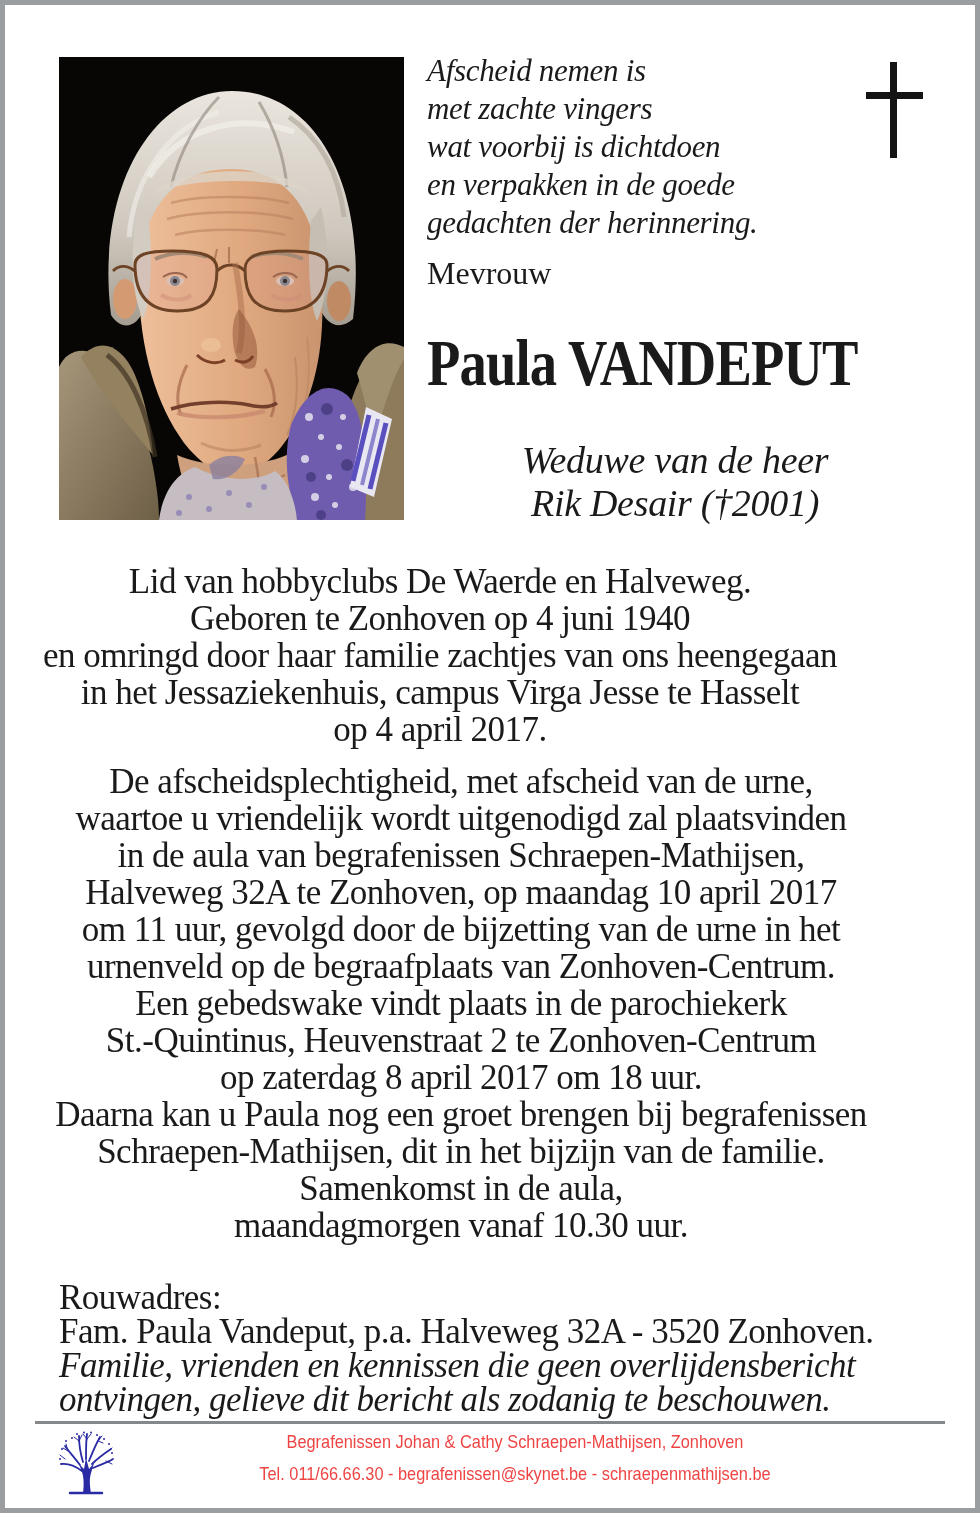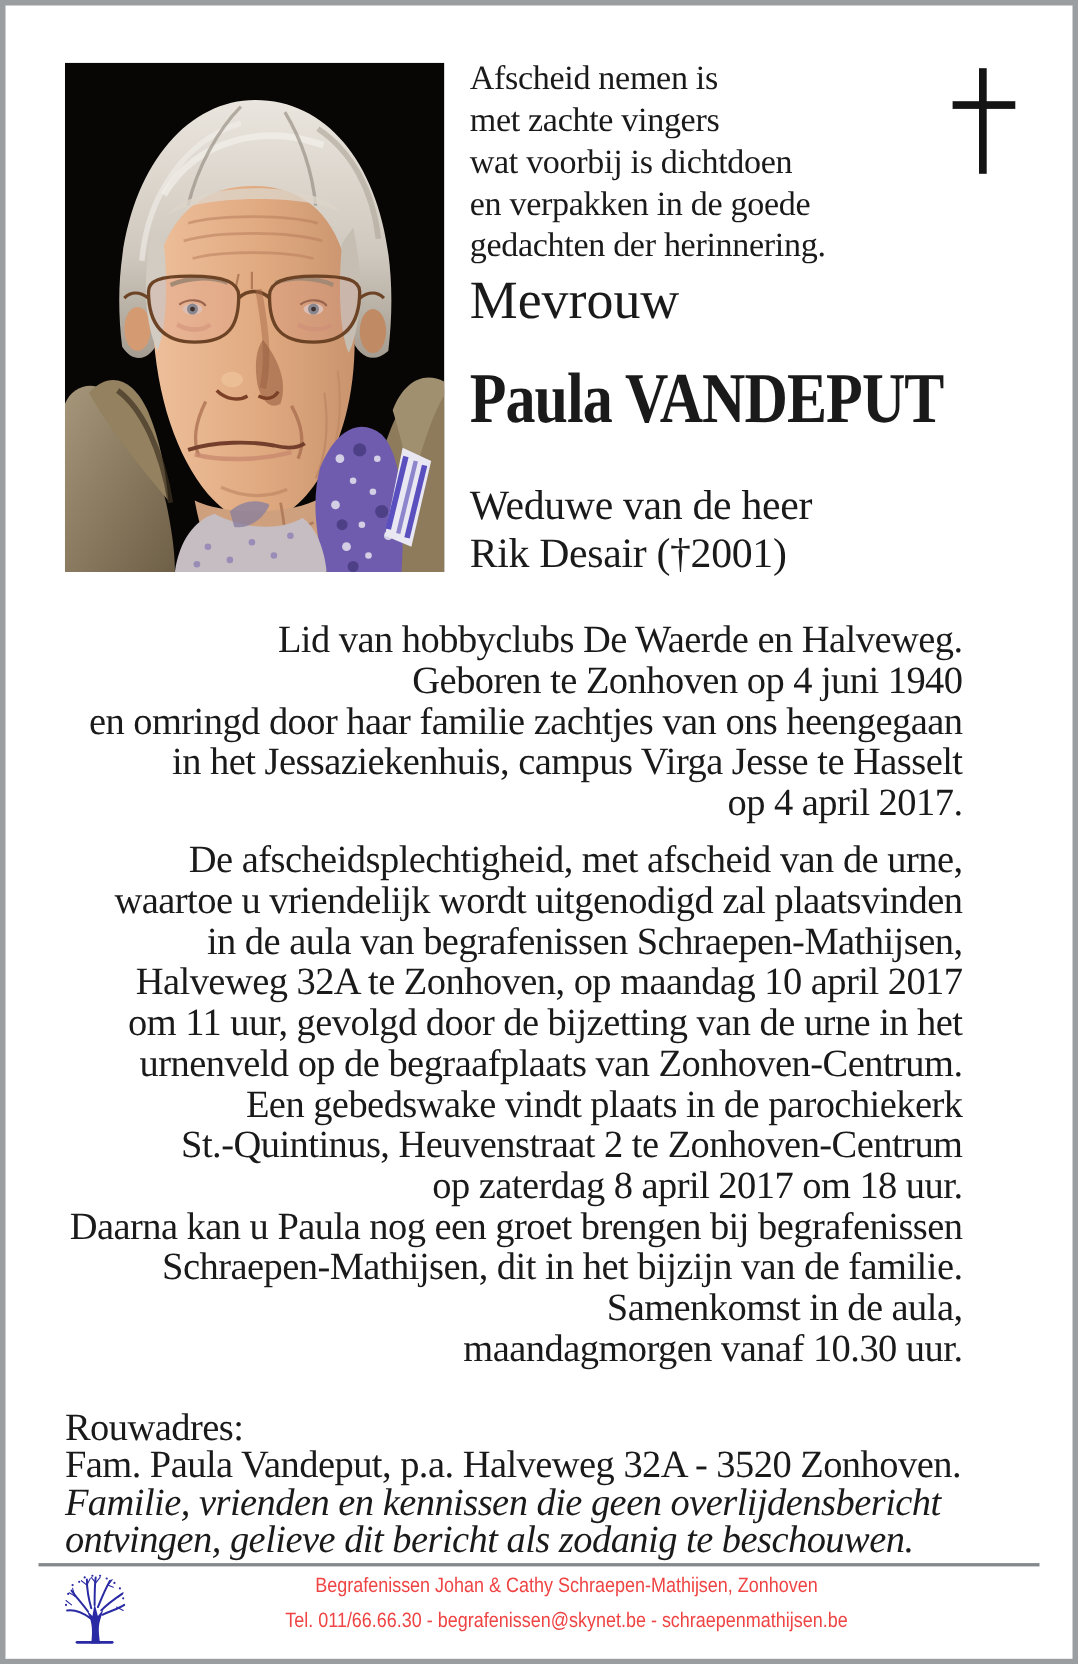--- a/index.html
+++ b/index.html
@@ -6,31 +6,31 @@
   body{
     width:980px;height:1513px;position:relative;
     background:#9b9ea1;
     font-family:"Liberation Serif",serif;color:#1a1a1a;
     overflow:hidden;
   }
   .card{position:absolute;left:5px;top:5px;width:970px;height:1503px;background:#ffffff;}
   .abs{position:absolute;}
   .photo{left:54px;top:52px;width:345px;height:463px;}
   .photo svg{display:block;width:100%;height:100%;}
-  .poem{left:422px;top:47px;font-size:31px;line-height:38px;letter-spacing:-0.3px;}
-  .salutation{left:422px;top:246px;font-size:49px;line-height:44px;}
+  .poem{left:422px;top:47px;font-style:italic;font-size:31px;line-height:38px;letter-spacing:-0.3px;}
+  .salutation{left:422px;top:246px;font-size:32px;line-height:44px;}
   .name{
     left:422px;top:323px;font-size:65px;line-height:70px;font-weight:bold;
     white-space:nowrap;letter-spacing:-1px;
     transform:scaleX(0.84);transform-origin:left center;
   }
-  .widow{left:422px;top:434px;width:496px;font-size:38px;line-height:43px;letter-spacing:-0.3px;}
+  .widow{left:422px;top:434px;width:496px;text-align:center;font-size:38px;line-height:43px;letter-spacing:-0.3px;font-style:italic;}
   .cross-v{left:885px;top:57px;width:7px;height:96px;background:#141414;}
   .cross-h{left:861px;top:87px;width:57px;height:7px;background:#141414;}
-  .middle{left:0;top:558px;width:870px;text-align:right;font-size:35px;line-height:37px;letter-spacing:-0.5px;}
+  .middle{left:0;top:558px;width:870px;text-align:center;font-size:35px;line-height:37px;letter-spacing:-0.5px;}
   .block-birth{}
   .block-service{margin-top:15px;padding-left:42px;}
   .mourning{left:54px;top:1276px;font-size:35px;line-height:34px;letter-spacing:-0.5px;}
   .mourning .it{font-style:italic;}
   .sep{left:30px;top:1416px;width:910px;height:3px;background:#85888b;}
   .tree{left:53px;top:1426px;width:56px;height:64px;}
   .tree svg{display:block;width:100%;height:100%;}
   .footer-text{
     left:115px;top:1421px;width:790px;text-align:center;
     font-family:"Liberation Sans",sans-serif;font-size:19px;line-height:32px;color:#ef4444;

